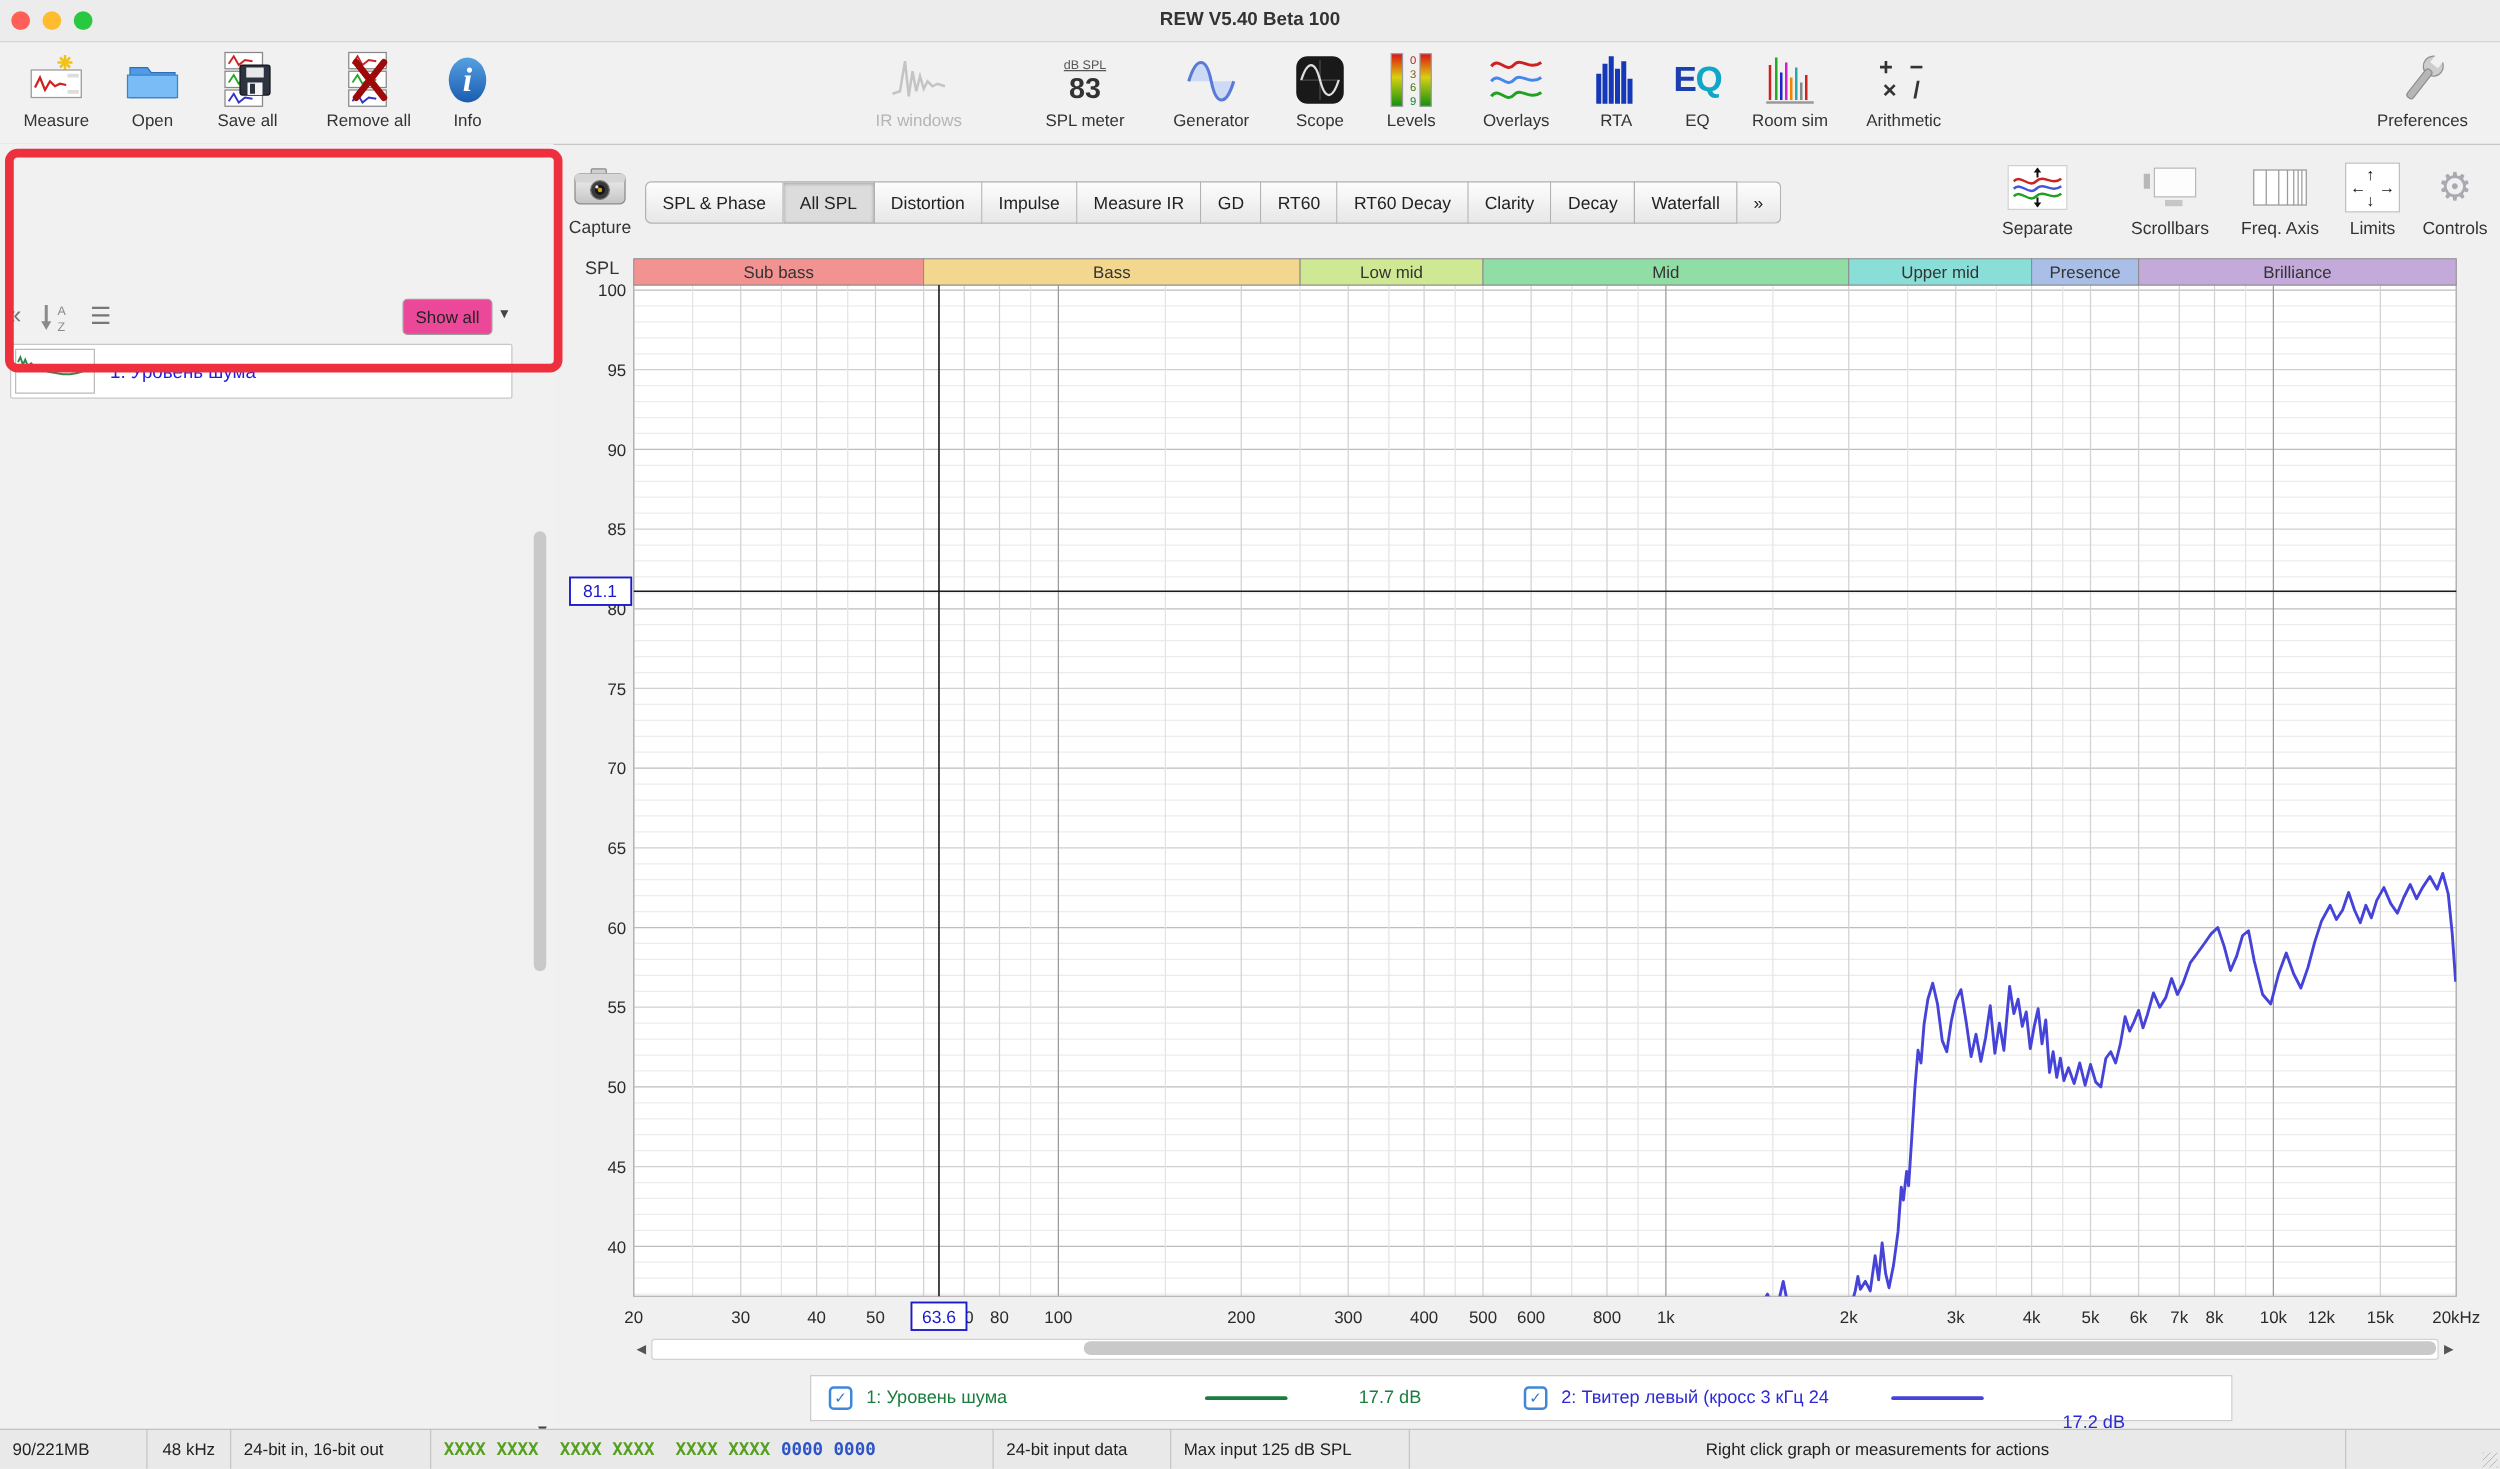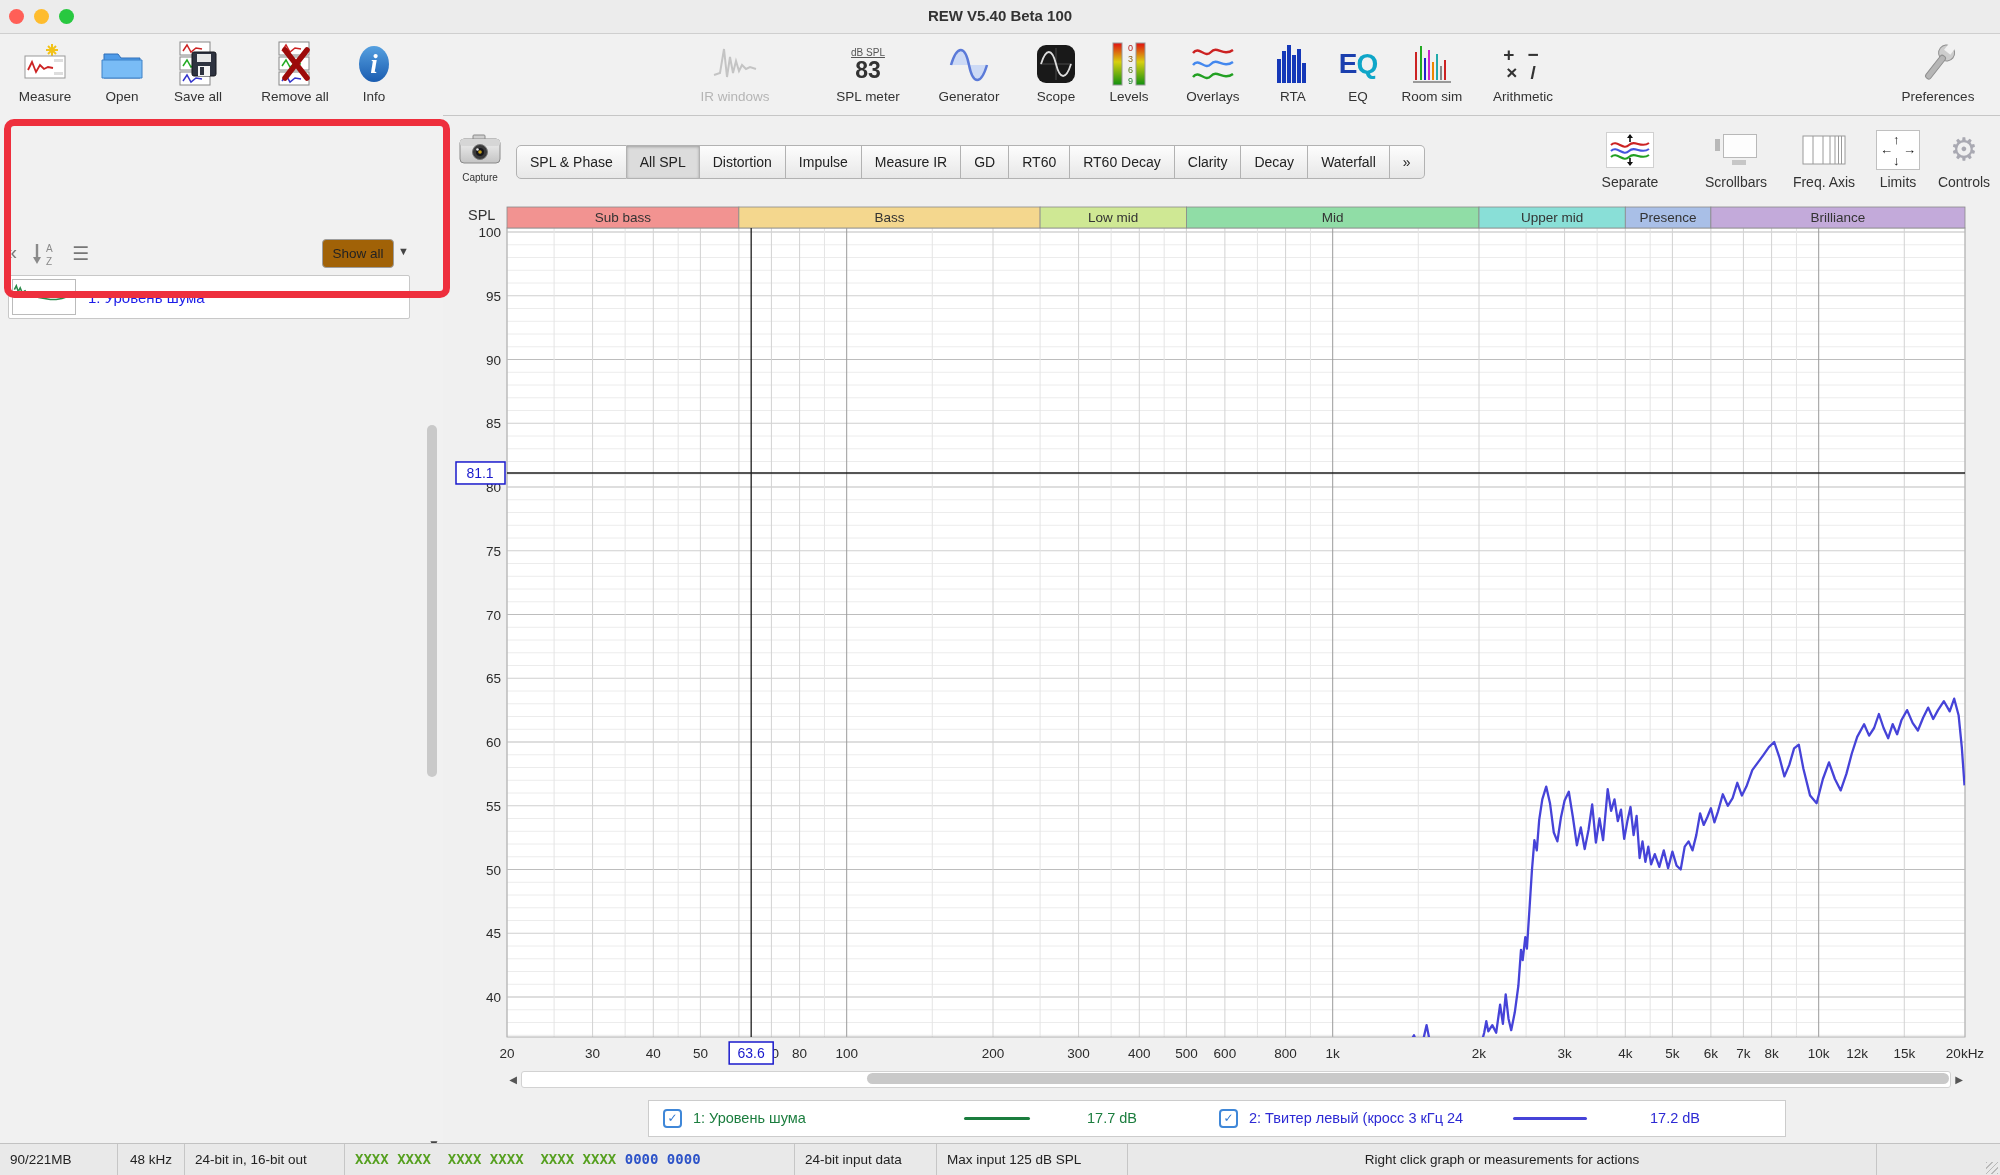--- a/index.html
+++ b/index.html
@@ -22,38 +22,38 @@
   .tool.disabled .tlabel{color:#b5b5b5;}
   .splm-cap{font-size:10px;color:#555;line-height:11px;text-decoration:underline;}
   .splm-val{font-size:23px;font-weight:bold;color:#333;line-height:24px;}
   .eqtxt{font-size:28px;font-weight:bold;letter-spacing:-1px;line-height:30px;}
   .eqtxt .e{color:#1b3fae;} .eqtxt .q{color:#0fa6c8;}
   .arith{font-size:19px;font-weight:bold;color:#333;line-height:18px;letter-spacing:4px;}
 
   
   .lpanel{position:absolute;left:0;top:115px;width:443px;height:1028px;background:#f1f1f1;}
   .lp-glyph{position:absolute;color:#777;}
-  .showall-btn{position:absolute;left:322px;top:124px;width:70px;height:27px;background:#a16207;
+  .showall-btn{position:absolute;left:322px;top:124px;width:70px;height:27px;background:#ec4899;
                border:1px solid #9d9d9d;border-radius:4px;font-size:13.5px;color:#222;
                display:flex;align-items:center;justify-content:center;}
   .showall-arrow{position:absolute;left:398px;top:130px;font-size:11px;color:#444;}
   .mrow{position:absolute;left:8px;width:400px;height:42px;background:#fff;border:1px solid #c8c8c8;
         border-radius:2px;display:flex;align-items:center;}
   .mrow.selected{border:2px solid #8ab6e8;}
   .mthumb{width:62px;height:34px;border:1px solid #bbb;background:#fff;margin-left:3px;flex:none;}
   .mlabel{margin-left:12px;font-size:15px;color:#1d1de8;white-space:nowrap;}
   .sel-strip{position:absolute;right:0;top:0;bottom:0;width:7px;background:#9ec7f0;border-radius:3px;}
   .vscroll-thumb{position:absolute;left:427px;top:310px;width:10px;height:352px;background:#c9c9c9;border-radius:5px;}
   .vscroll-down{position:absolute;left:428px;top:1022px;font-size:11px;color:#444;}
   .red-annotation{position:absolute;left:4px;top:119px;width:432px;height:165px;border:7px solid #ee2f3d;
                   border-radius:10px;z-index:50;pointer-events:none;}
 
   
   .capture{position:absolute;left:450px;top:133px;width:60px;text-align:center;}
-  .capture .tlabel{font-size:10px;color:#333;margin-top:1px;}
+  .capture .tlabel{font-size:14px;color:#333;margin-top:1px;}
   .tabs{position:absolute;left:516px;top:145px;display:flex;}
   .tab{padding:8px 13px;font-size:14px;color:#222;background:linear-gradient(#fdfdfd,#e7e7e7);
        border:1px solid #b2b2b2;border-left:none;white-space:nowrap;}
   .tab:first-child{border-left:1px solid #b2b2b2;border-radius:5px 0 0 5px;}
   .tab:last-child{border-radius:0 5px 5px 0;}
   .tab.active{background:#dcdcdc;box-shadow:inset 0 1px 3px rgba(0,0,0,.28);}
   .gbtn{position:absolute;top:128px;width:104px;text-align:center;}
   .gbtn .ticon{height:44px;display:flex;align-items:center;justify-content:center;}
   .gbtn .tlabel{font-size:14px;color:#333;margin-top:2px;white-space:nowrap;}
   .limits-box{position:relative;width:42px;height:38px;background:#fff;border:1px solid #c0c0c0;}
@@ -642,21 +642,21 @@
   </div>
 
   <div class="legend">
     <div class="cb" style="left:14px;">✓</div>
     <div class="llabel lg-green" style="left:44px;">1: Уровень шума</div>
     <div class="lswatch" style="left:315px;width:66px;background:#1b7d3e;"></div>
     <div class="lvalue lg-green" style="left:438px;">17.7 dB</div>
     <div class="cb" style="left:570px;">✓</div>
     <div class="llabel lg-blue" style="left:600px;">2: Твитер левый (кросс 3 кГц 24</div>
     <div class="lswatch" style="left:864px;width:74px;background:#4643d8;"></div>
-    <div class="lvalue lg-blue" style="left:1001px;">17.2 dB</div>
+    <div class="lvalue lg-blue" style="left:1001px;margin-top:20px;">17.2 dB</div>
   </div>
 
   <div class="statusbar">
     <div class="scell" style="left:0;width:118px;">90/221MB</div>
     <div class="scell center" style="left:118px;width:67px;">48 kHz</div>
     <div class="scell" style="left:185px;width:160px;">24-bit in, 16-bit out</div>
     <div class="scell" style="left:345px;width:450px;"><span class="hexg">XXXX XXXX  XXXX XXXX  XXXX XXXX</span><span class="hexb"> 0000 0000</span></div>
     <div class="scell" style="left:795px;width:142px;">24-bit input data</div>
     <div class="scell" style="left:937px;width:191px;">Max input 125 dB SPL</div>
     <div class="scell center" style="left:1128px;width:749px;">Right click graph or measurements for actions</div>

